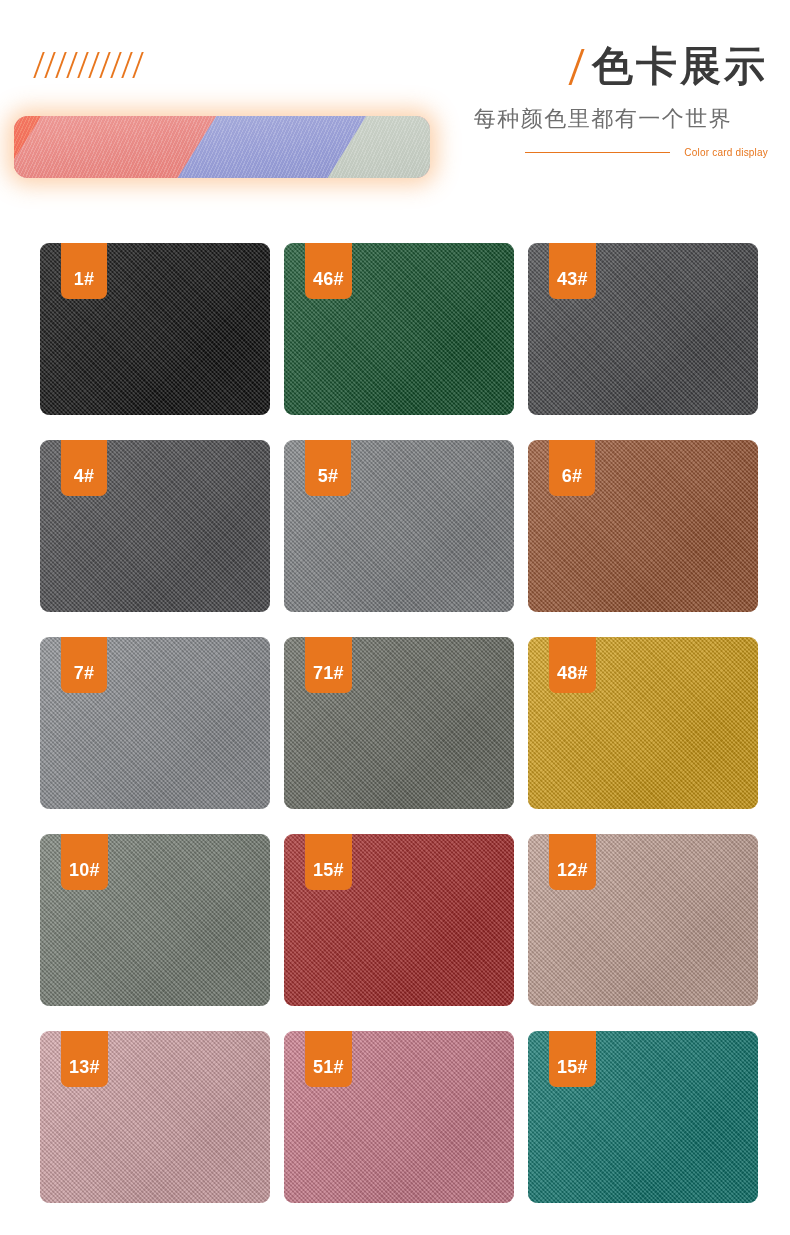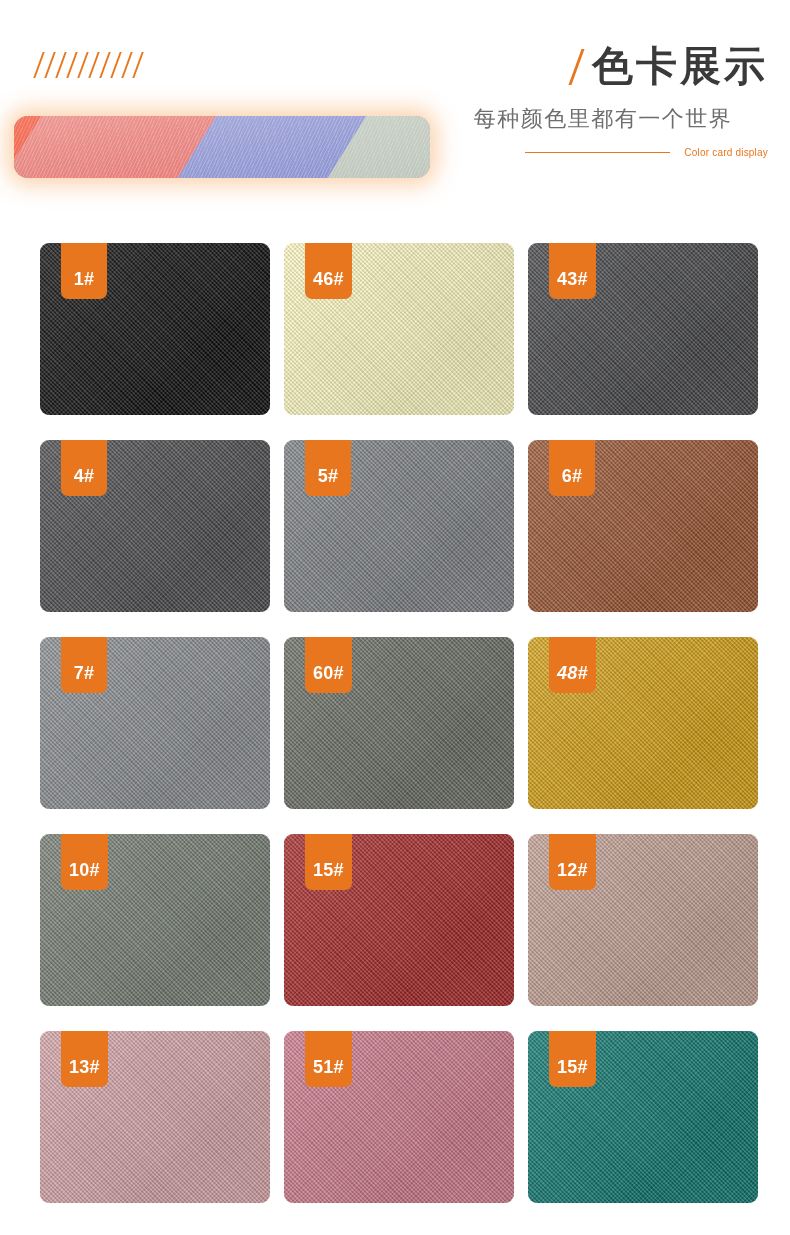--- a/index.html
+++ b/index.html
@@ -159,21 +159,21 @@
       </div>
     </div>
   </div>
 
   <div class="grid">
       <div class="swatch" style="background: rgb(18, 18, 18);">
         <div class="tex"></div>
         <div class="sheen"></div>
         <div class="badge">1#</div>
       </div>
-      <div class="swatch" style="background: #fef9c3;">
+      <div class="swatch" style="background: #14532d;">
         <div class="tex"></div>
         <div class="sheen"></div>
         <div class="badge">46#</div>
       </div>
       <div class="swatch" style="background: rgb(70, 71, 74);">
         <div class="tex"></div>
         <div class="sheen"></div>
         <div class="badge">43#</div>
       </div>
       <div class="swatch" style="background: rgb(77, 77, 80);">
@@ -192,23 +192,23 @@
         <div class="badge">6#</div>
       </div>
       <div class="swatch" style="background: rgb(138, 141, 145);">
         <div class="tex"></div>
         <div class="sheen"></div>
         <div class="badge">7#</div>
       </div>
       <div class="swatch" style="background: rgb(106, 109, 100);">
         <div class="tex"></div>
         <div class="sheen"></div>
-        <div class="badge">60#</div>
-      </div>
-      <div class="swatch" style="background: rgb(212, 160, 23); font-style: italic;">
+        <div class="badge">71#</div>
+      </div>
+      <div class="swatch" style="background: rgb(212, 160, 23);">
         <div class="tex"></div>
         <div class="sheen"></div>
         <div class="badge">48#</div>
       </div>
       <div class="swatch" style="background: rgb(118, 126, 116);">
         <div class="tex"></div>
         <div class="sheen"></div>
         <div class="badge">10#</div>
       </div>
       <div class="swatch" style="background: rgb(166, 42, 42);">

